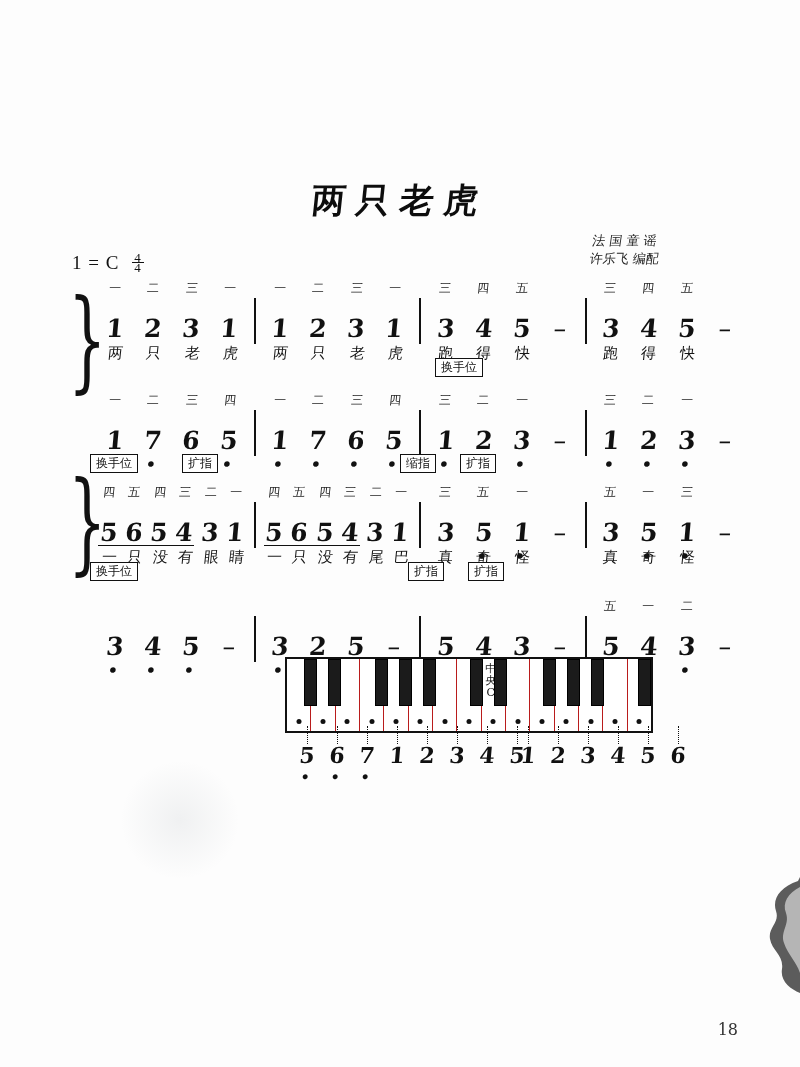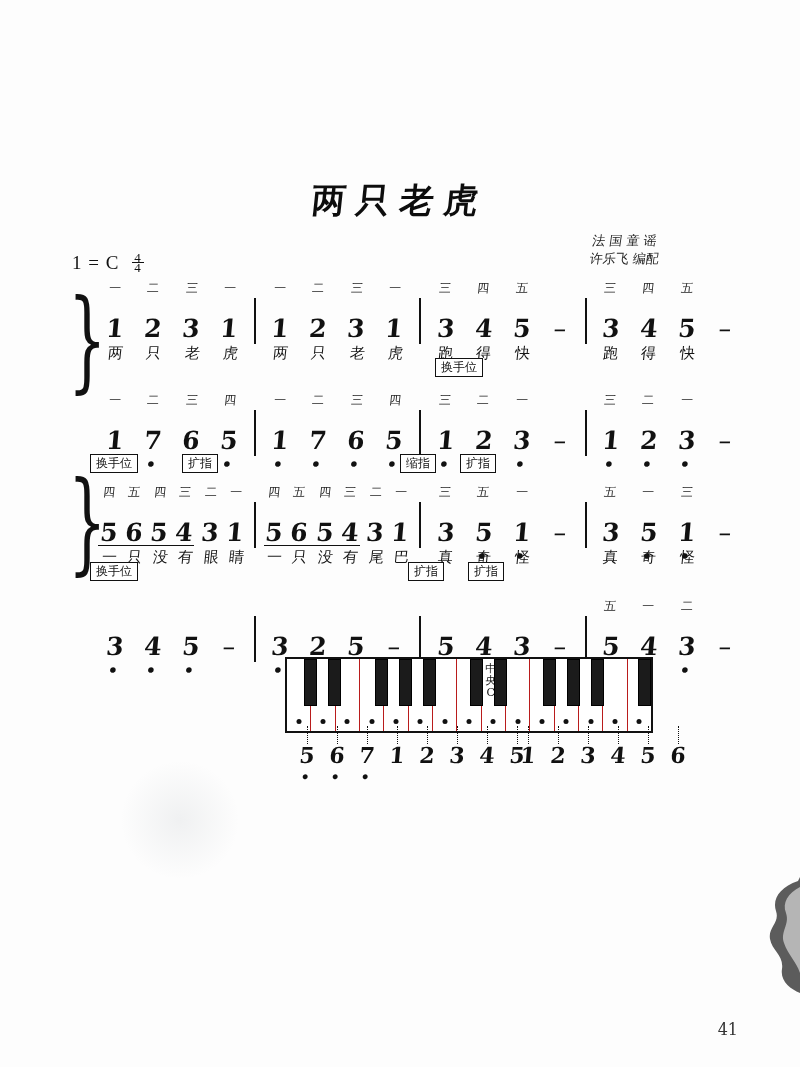--- a/index.html
+++ b/index.html
@@ -716,14 +716,14 @@
     <div class="kb-num" style="left:385px;"><span>6</span></div>
   </div>
 
   <div class="smudge"></div>
 
   <svg class="torn" viewBox="0 0 90 120">
     <path d="M88 4 C70 10, 62 22, 66 34 C70 46, 58 50, 60 62 C62 74, 74 78, 72 92 C70 104, 80 112, 90 116 L90 0 Z" fill="#2b2b2b" opacity="0.9"></path>
     <path d="M90 10 C78 16, 72 26, 76 36 C80 48, 70 54, 74 66 C78 78, 86 84, 90 96 Z" fill="#ffffff" opacity="0.55"></path>
   </svg>
 
-  <div class="pageno">41</div>
+  <div class="pageno">18</div>
 </div>
 
 </body></html>

